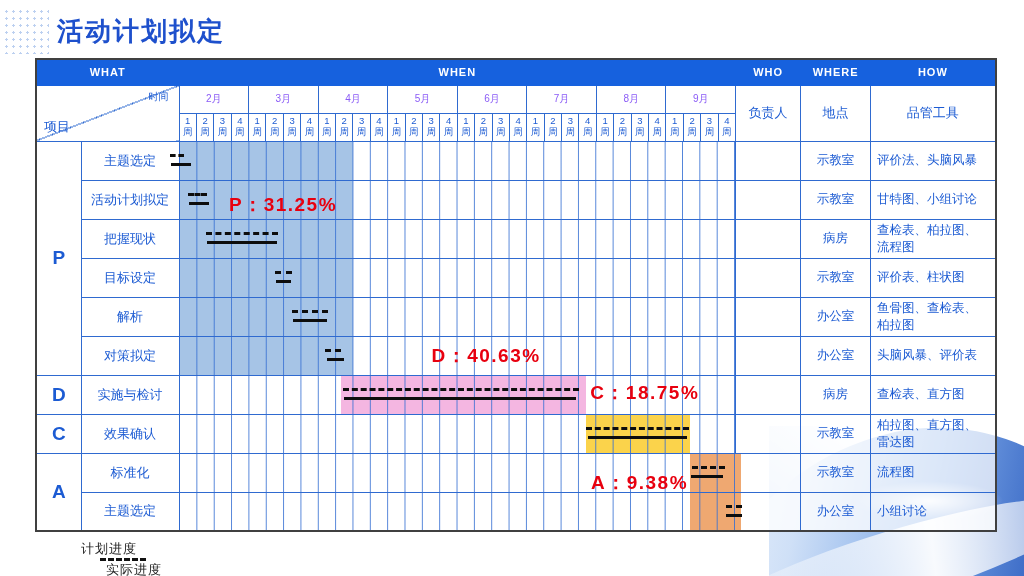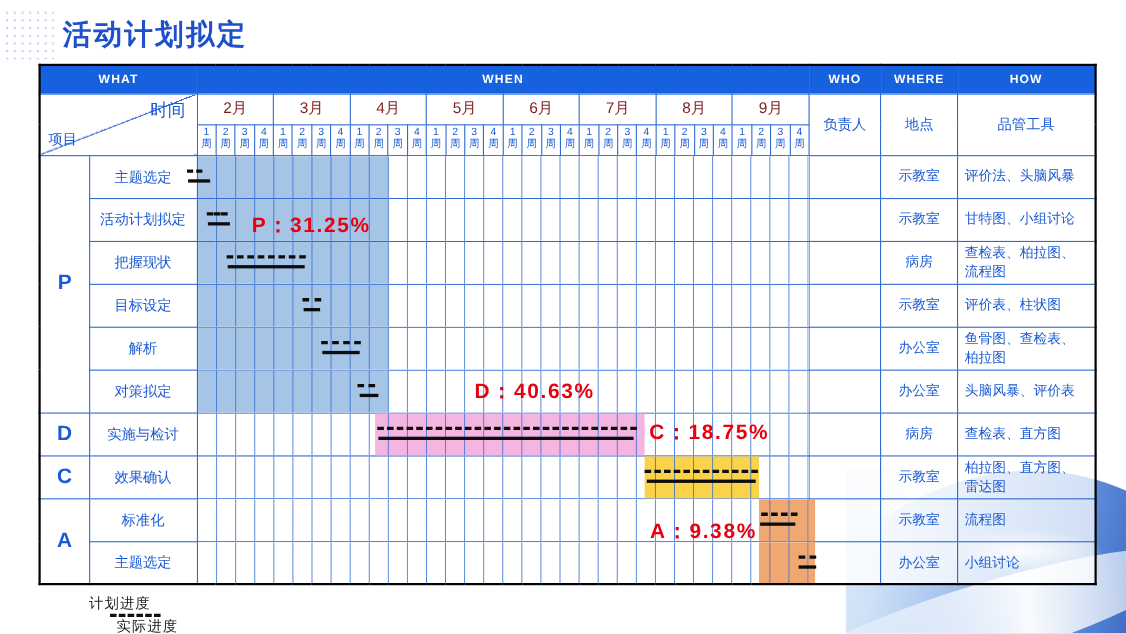--- a/index.html
+++ b/index.html
@@ -26,36 +26,36 @@
     transform:rotate(-17deg); border-radius:50%; }
   .corner .c3 { position:absolute; right:20px; bottom:55px; width:150px; height:40px;
     background:radial-gradient(ellipse at center, rgba(255,255,255,.9), rgba(255,255,255,0) 70%); }
 
   table.gantt { position:absolute; left:35px; top:58px; width:960px; z-index:2;
                 border-collapse:collapse; table-layout:fixed; }
   #col-group{width:45px} #col-project{width:98px} .col-week{width:17.4px}
   #col-who{width:65px} #col-where{width:70px} #col-how{width:125px}
 
   .gantt td, .gantt th { border:1px solid #2f6ad0; }
-  .gantt { border:2px solid #000000;padding-left:20px; }
+  .gantt { border:2px solid #404040;padding-left:20px; }
 
   tr.h1 { height:26px; }
   tr.h1 th { background:#1661de; color:#fff; font-size:11px; font-weight:bold;
              letter-spacing:1px; border:1px solid #1661de; border-left:1px solid rgba(255,255,255,.65); }
   tr.h1 th:first-child { border-left:1px solid #1661de; }
 
   tr.h2 { height:28px; } tr.h3 { height:28px; }
-  .month-cell { text-align:center; font-size:14px; color:#7f1d1d; background:rgba(255,255,255,.85); }
+  .month-cell { text-align:center; font-size:10px; color:#8b5cf6; background:rgba(255,255,255,.85); }
   td.wk { text-align:center; font-size:9.5px; line-height:1.15; color:#1c5bd3;
           background:rgba(255,255,255,.85); padding:0; }
   td.wk span { display:block; }
 
   td.diag { position:relative; background:rgba(255,255,255,.9); padding:0;
     background-image:linear-gradient(to bottom right, transparent 49.5%, #2f6ad0 49.5%, #2f6ad0 50.5%, transparent 50.5%); }
-  td.diag .t { position:absolute; top:4px; right:10px; font-size:16px; color:#1c5bd3; }
+  td.diag .t { position:absolute; top:4px; right:10px; font-size:10px; color:#1c5bd3; }
   td.diag .b { position:absolute; bottom:5px; left:7px; font-size:13px; color:#1c5bd3; }
 
   .hd-col { text-align:center; font-size:13px; color:#1c5bd3; background:rgba(255,255,255,.85); }
 
   tr.body { height:39px; }
   td.grp { text-align:center; font-size:19px; font-weight:600; color:#1c5bd3; background:rgba(255,255,255,.8); }
   td.task { text-align:center; font-size:13px; color:#1c5bd3; background:rgba(255,255,255,.8); padding:0 2px; }
   td.who-cell { background:rgba(255,255,255,.8); }
   td.where-cell { text-align:center; font-size:12.5px; color:#1c5bd3; background:rgba(255,255,255,.78); }
   td.how-cell { text-align:left; font-size:12.5px; color:#1c5bd3; background:rgba(255,255,255,.72);

